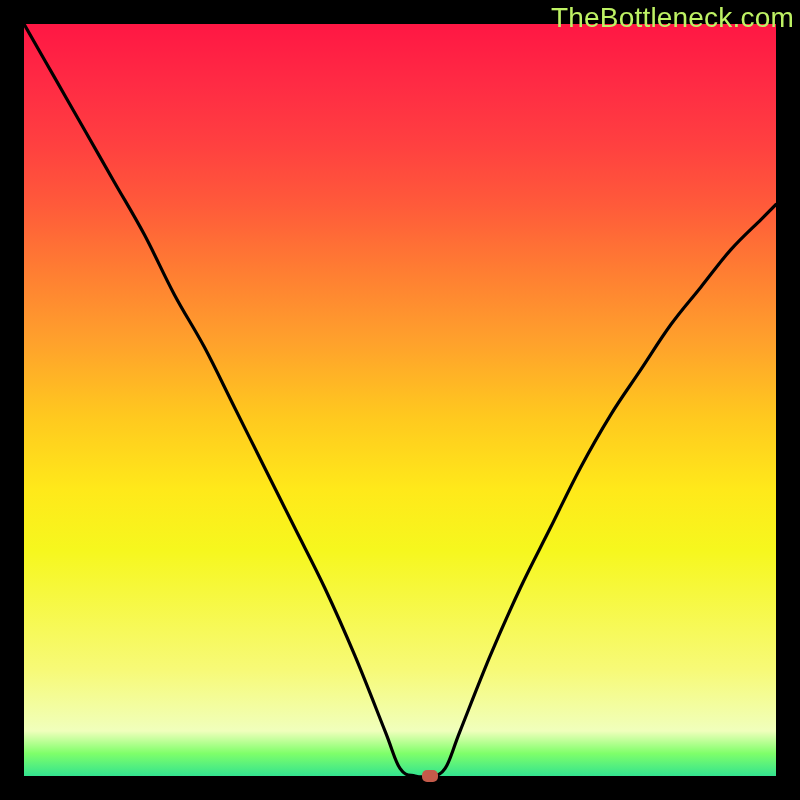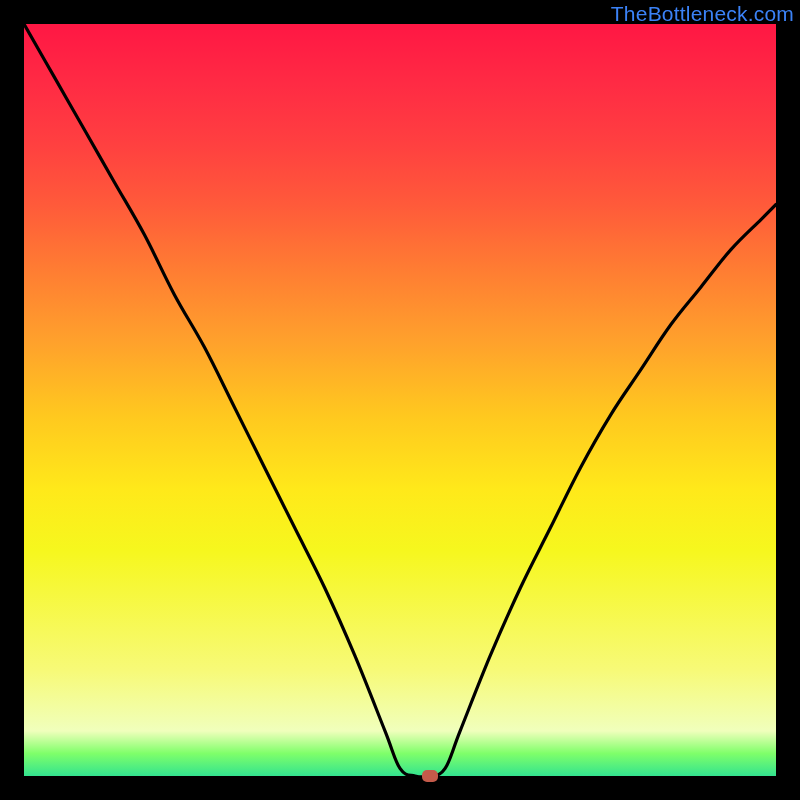--- a/index.html
+++ b/index.html
@@ -37,22 +37,22 @@
       #f7fa78 86%,
       #f0ffbc 94%,
       #7fff6a 97%,
       #33e38f 100%
     );
   }
   .watermark {
     position: absolute;
     top: 2px;
     right: 6px;
-    color: #3b82f6;
-    font-size: 21px;
+    color: #bef264;
+    font-size: 28px;
     font-weight: 500;
     letter-spacing: 0.2px;
     z-index: 10;
     user-select: none;
   }
   .curve-svg {
     position: absolute;
     left: 0;
     top: 0;
     width: 752px;

